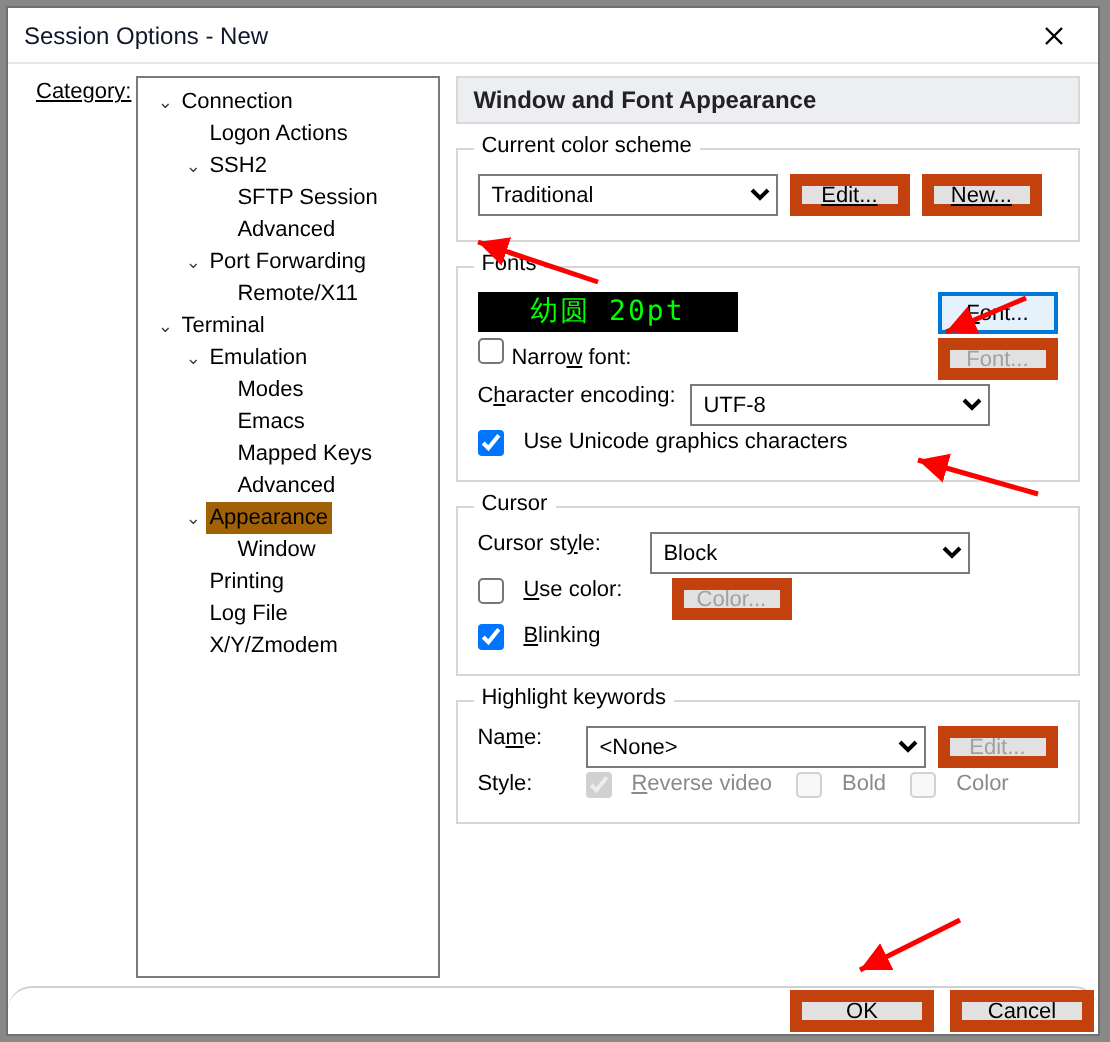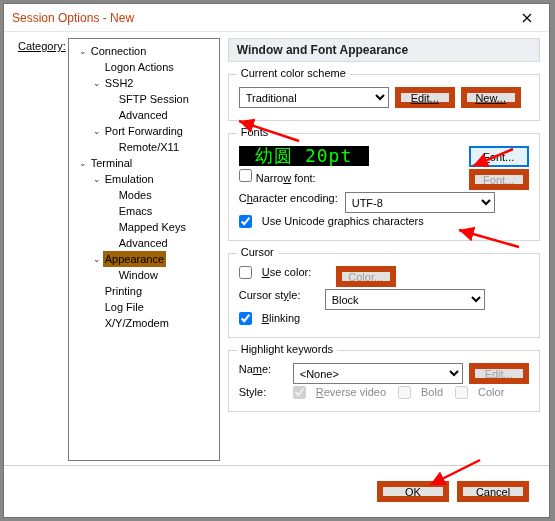--- a/index.html
+++ b/index.html
@@ -1,18 +1,18 @@
 <!DOCTYPE html>
 <html><head>
 <meta charset="utf-8">
 <style>
   * { box-sizing: border-box; font-family: "Segoe UI", Tahoma, sans-serif; }
   body { margin: 0; background: #888; width: 555px; height: 521px; overflow: hidden; }
   .window { width: 547px; height: 515px; margin: 3px; background: #fff; border: 1px solid #707070; display: flex; flex-direction: column; }
-  .titlebar { height: 28px; display: flex; align-items: center; padding: 0 0 0 8px; font-size: 12px; color: #c2410c; border-bottom: 1px solid #e6e6e6; }
+  .titlebar { height: 28px; display: flex; align-items: center; padding: 0 0 0 8px; font-size: 12px; color: #0f172a; border-bottom: 1px solid #e6e6e6; }
   .titlebar .t-text { flex: 1; }
   .titlebar .close { width: 44px; height: 100%; display: flex; align-items: center; justify-content: center; }
   .body { flex: 1; padding: 6px 10px 4px 10px; display: flex; flex-direction: row; gap: 2px; }
   .cat-label { font-size: 11px; color: #000; margin: 2px 0 4px 4px; }
   .columns { flex: 1; display: flex; gap: 0; }
   .tree-wrap { width: 152px; border: 1px solid #7a7a7a; background: #fff; overflow: hidden; padding: 4px 2px; }
   .tree { font-size: 11px; line-height: 16px; color: #000; }
   .tree .row { display: flex; align-items: center; white-space: nowrap; }
   .tree .tw { width: 12px; display: inline-flex; justify-content: center; align-items: center; font-size: 9px; color: #404040; }
   .tree .lbl { padding: 0 2px; }
@@ -21,23 +21,23 @@
   .hdr { height: 24px; background: #eceef2; border: 1px solid #d8d8d8; display: flex; align-items: center; padding: 0 8px; font-size: 12px; font-weight: bold; color: #222; }
   .group { border: 1px solid #d6d6d6; padding: 10px 10px 10px 10px; position: relative; margin-top: 6px; }
   .group-title { position: absolute; top: -8px; left: 8px; background: #fff; padding: 0 4px; font-size: 11px; color: #000; }
   .frow { display: flex; align-items: flex-start; gap: 6px; font-size: 11px; margin: 2px 0; }
   .lblc { width: 100px; }
   select.combo { font-size: 11px; height: 21px; border: 1px solid #7a7a7a; background: #fff; padding: 0 2px; }
   .btn { font-size: 11px; height: 21px; border: 6px solid #c2410c; background: #e1e1e1; display: inline-flex; align-items: center; justify-content: center; padding: 0 6px; min-width: 60px; cursor: default; }
   .btn.focus { border: 2px solid #0078d7; padding: 0 5px; background: #e5f1fb; }
   .btn.disabled { color: #a0a0a0; }
   input[type=checkbox] { margin: 0 4px 0 0; }
-  .font-preview { width: 130px; height: 20px; background: #000; color: #00ff00; font-family: "SimHei", monospace; font-size: 18px; display: inline-flex; align-items: center; justify-content: center; letter-spacing: 1px; }
+  .font-preview { width: 130px; height: 20px; background: #000; color: #00ff00; font-family: "SimHei", monospace; font-size: 14px; display: inline-flex; align-items: center; justify-content: center; letter-spacing: 1px; }
   .under { text-decoration: underline; }
-  .footer { height: 52px; border-top: 1px solid #d0d0d0; display: flex; justify-content: flex-end; align-items: center; gap: 8px; padding: 0 20px; }
+  .footer { height: 24px; border-top: 1px solid #d0d0d0; display: flex; justify-content: flex-end; align-items: center; gap: 8px; padding: 0 2px; border-radius: 18px; }
   .arrow { position: absolute; pointer-events: none; z-index: 50; }
   .arrow svg { overflow: visible; }
 </style>
 </head>
 <body>
 
 <div class="window">
   <div class="titlebar">
     <span class="t-text">Session Options - New</span>
     <span class="close">
@@ -155,31 +155,31 @@
           </div>
           <div class="frow">
             <input type="checkbox" checked="" style="">
             <span>Use Unicode <span class="under">g</span>raphics characters</span>
           </div>
         </div>
 
         <div class="group">
           <div class="group-title">Cursor</div>
           <div class="frow">
+            <span style="width:80px">Cursor st<span class="under">y</span>le:</span>
+            <select class="combo" style="width:160px">
+              <option>Block</option>
+            </select>
+          </div>
+          <div class="frow">
             <input type="checkbox" style="">
             <span style="width:68px"><span class="under">U</span>se color:</span>
             <span class="btn disabled">
                 <span>Color...</span>
               </span>
-          </div>
-          <div class="frow">
-            <span style="width:80px">Cursor st<span class="under">y</span>le:</span>
-            <select class="combo" style="width:160px">
-              <option>Block</option>
-            </select>
           </div>
           <div class="frow">
             <input type="checkbox" checked="" style="">
             <span><span class="under">B</span>linking</span>
           </div>
         </div>
 
         <div class="group">
           <div class="group-title">Highlight keywords</div>
           <div class="frow">

